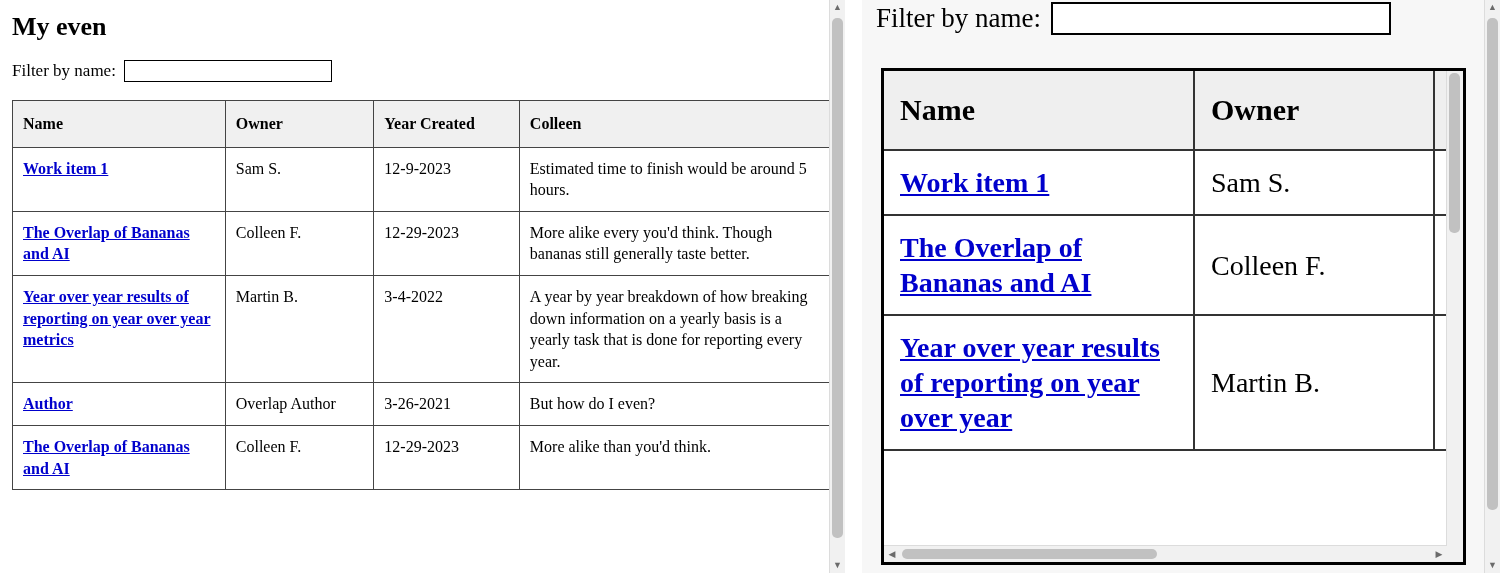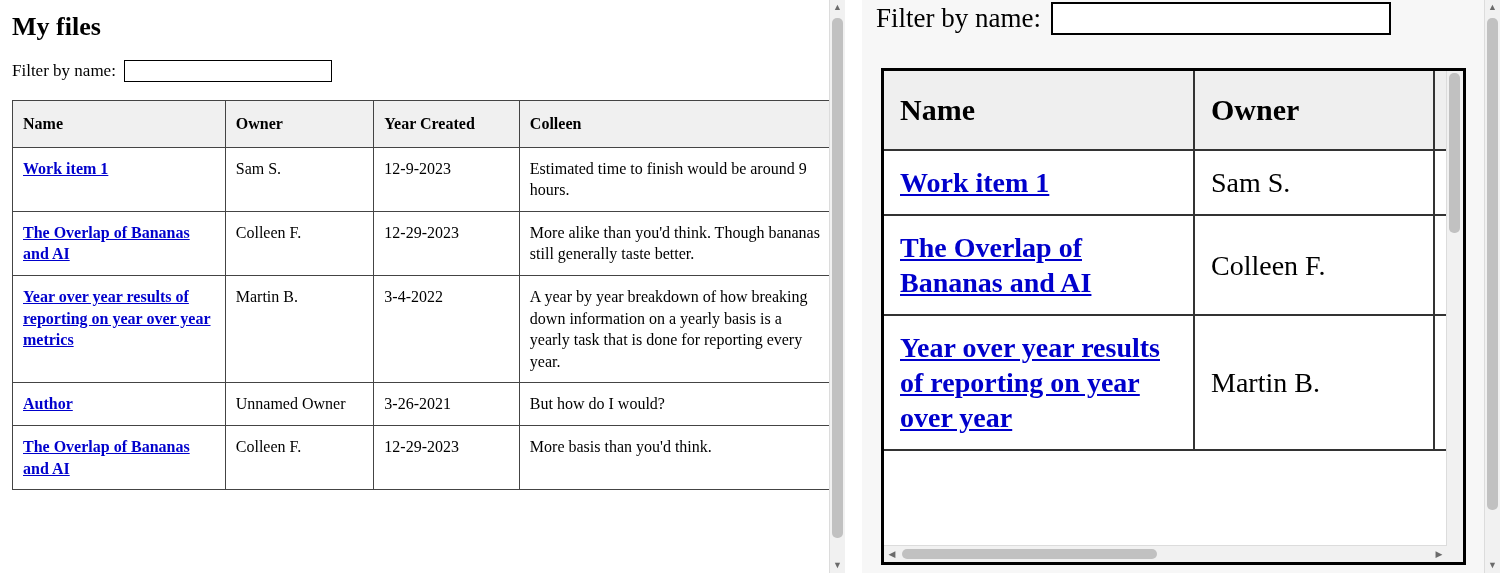--- a/index.html
+++ b/index.html
@@ -266,21 +266,21 @@
     height: 573px;
     background: #ffffff;
   }
 </style>
 </head>
 <body>
 
 <div id="screen">
 
   <div class="left-pane">
-    <div class="page-title">My files</div>
+    <div class="page-title">My even</div>
 
     <div class="filter-row">
       <span class="filter-label">Filter by name:</span>
       <input class="filter-input" type="text" value="" style="">
     </div>
 
     <table class="files">
       <colgroup>
         <col class="col-name">
           <col class="col-owner">
@@ -295,53 +295,53 @@
           <th>Colleen</th>
         </tr>
       </thead>
       <tbody>
         <tr>
           <td class="name-cell">
             <a class="filelink" href="#">Work item 1</a>
           </td>
           <td>Sam S.</td>
           <td>12-9-2023</td>
-          <td>Estimated time to finish would be around 9 hours.</td>
+          <td>Estimated time to finish would be around 5 hours.</td>
         </tr>
         <tr>
           <td class="name-cell">
             <a class="filelink" href="#">The Overlap of Bananas and AI</a>
           </td>
           <td>Colleen F.</td>
           <td>12-29-2023</td>
-          <td>More alike than you'd think. Though bananas still generally taste better.</td>
+          <td>More alike every you'd think. Though bananas still generally taste better.</td>
         </tr>
         <tr>
           <td class="name-cell">
             <a class="filelink" href="#">Year over year results of reporting on year over year metrics</a>
           </td>
           <td>Martin B.</td>
           <td>3-4-2022</td>
           <td>A year by year breakdown of how breaking down information on a yearly basis is a yearly task that is done for reporting every year.</td>
         </tr>
         <tr>
           <td class="name-cell">
             <a class="filelink" href="#">Author</a>
           </td>
-          <td>Unnamed Owner</td>
+          <td>Overlap Author</td>
           <td>3-26-2021</td>
-          <td>But how do I would?</td>
+          <td>But how do I even?</td>
         </tr>
         <tr>
           <td class="name-cell">
             <a class="filelink" href="#">The Overlap of Bananas and AI</a>
           </td>
           <td>Colleen F.</td>
           <td>12-29-2023</td>
-          <td>More basis than you'd think.</td>
+          <td>More alike than you'd think.</td>
         </tr>
       </tbody>
     </table>
 
     <div class="left-scroll">
       <div class="sb-arrow up">▲</div>
       <div class="sb-thumb-v" style="top:18px; height:520px;"></div>
       <div class="sb-arrow down">▼</div>
     </div>
   </div>

